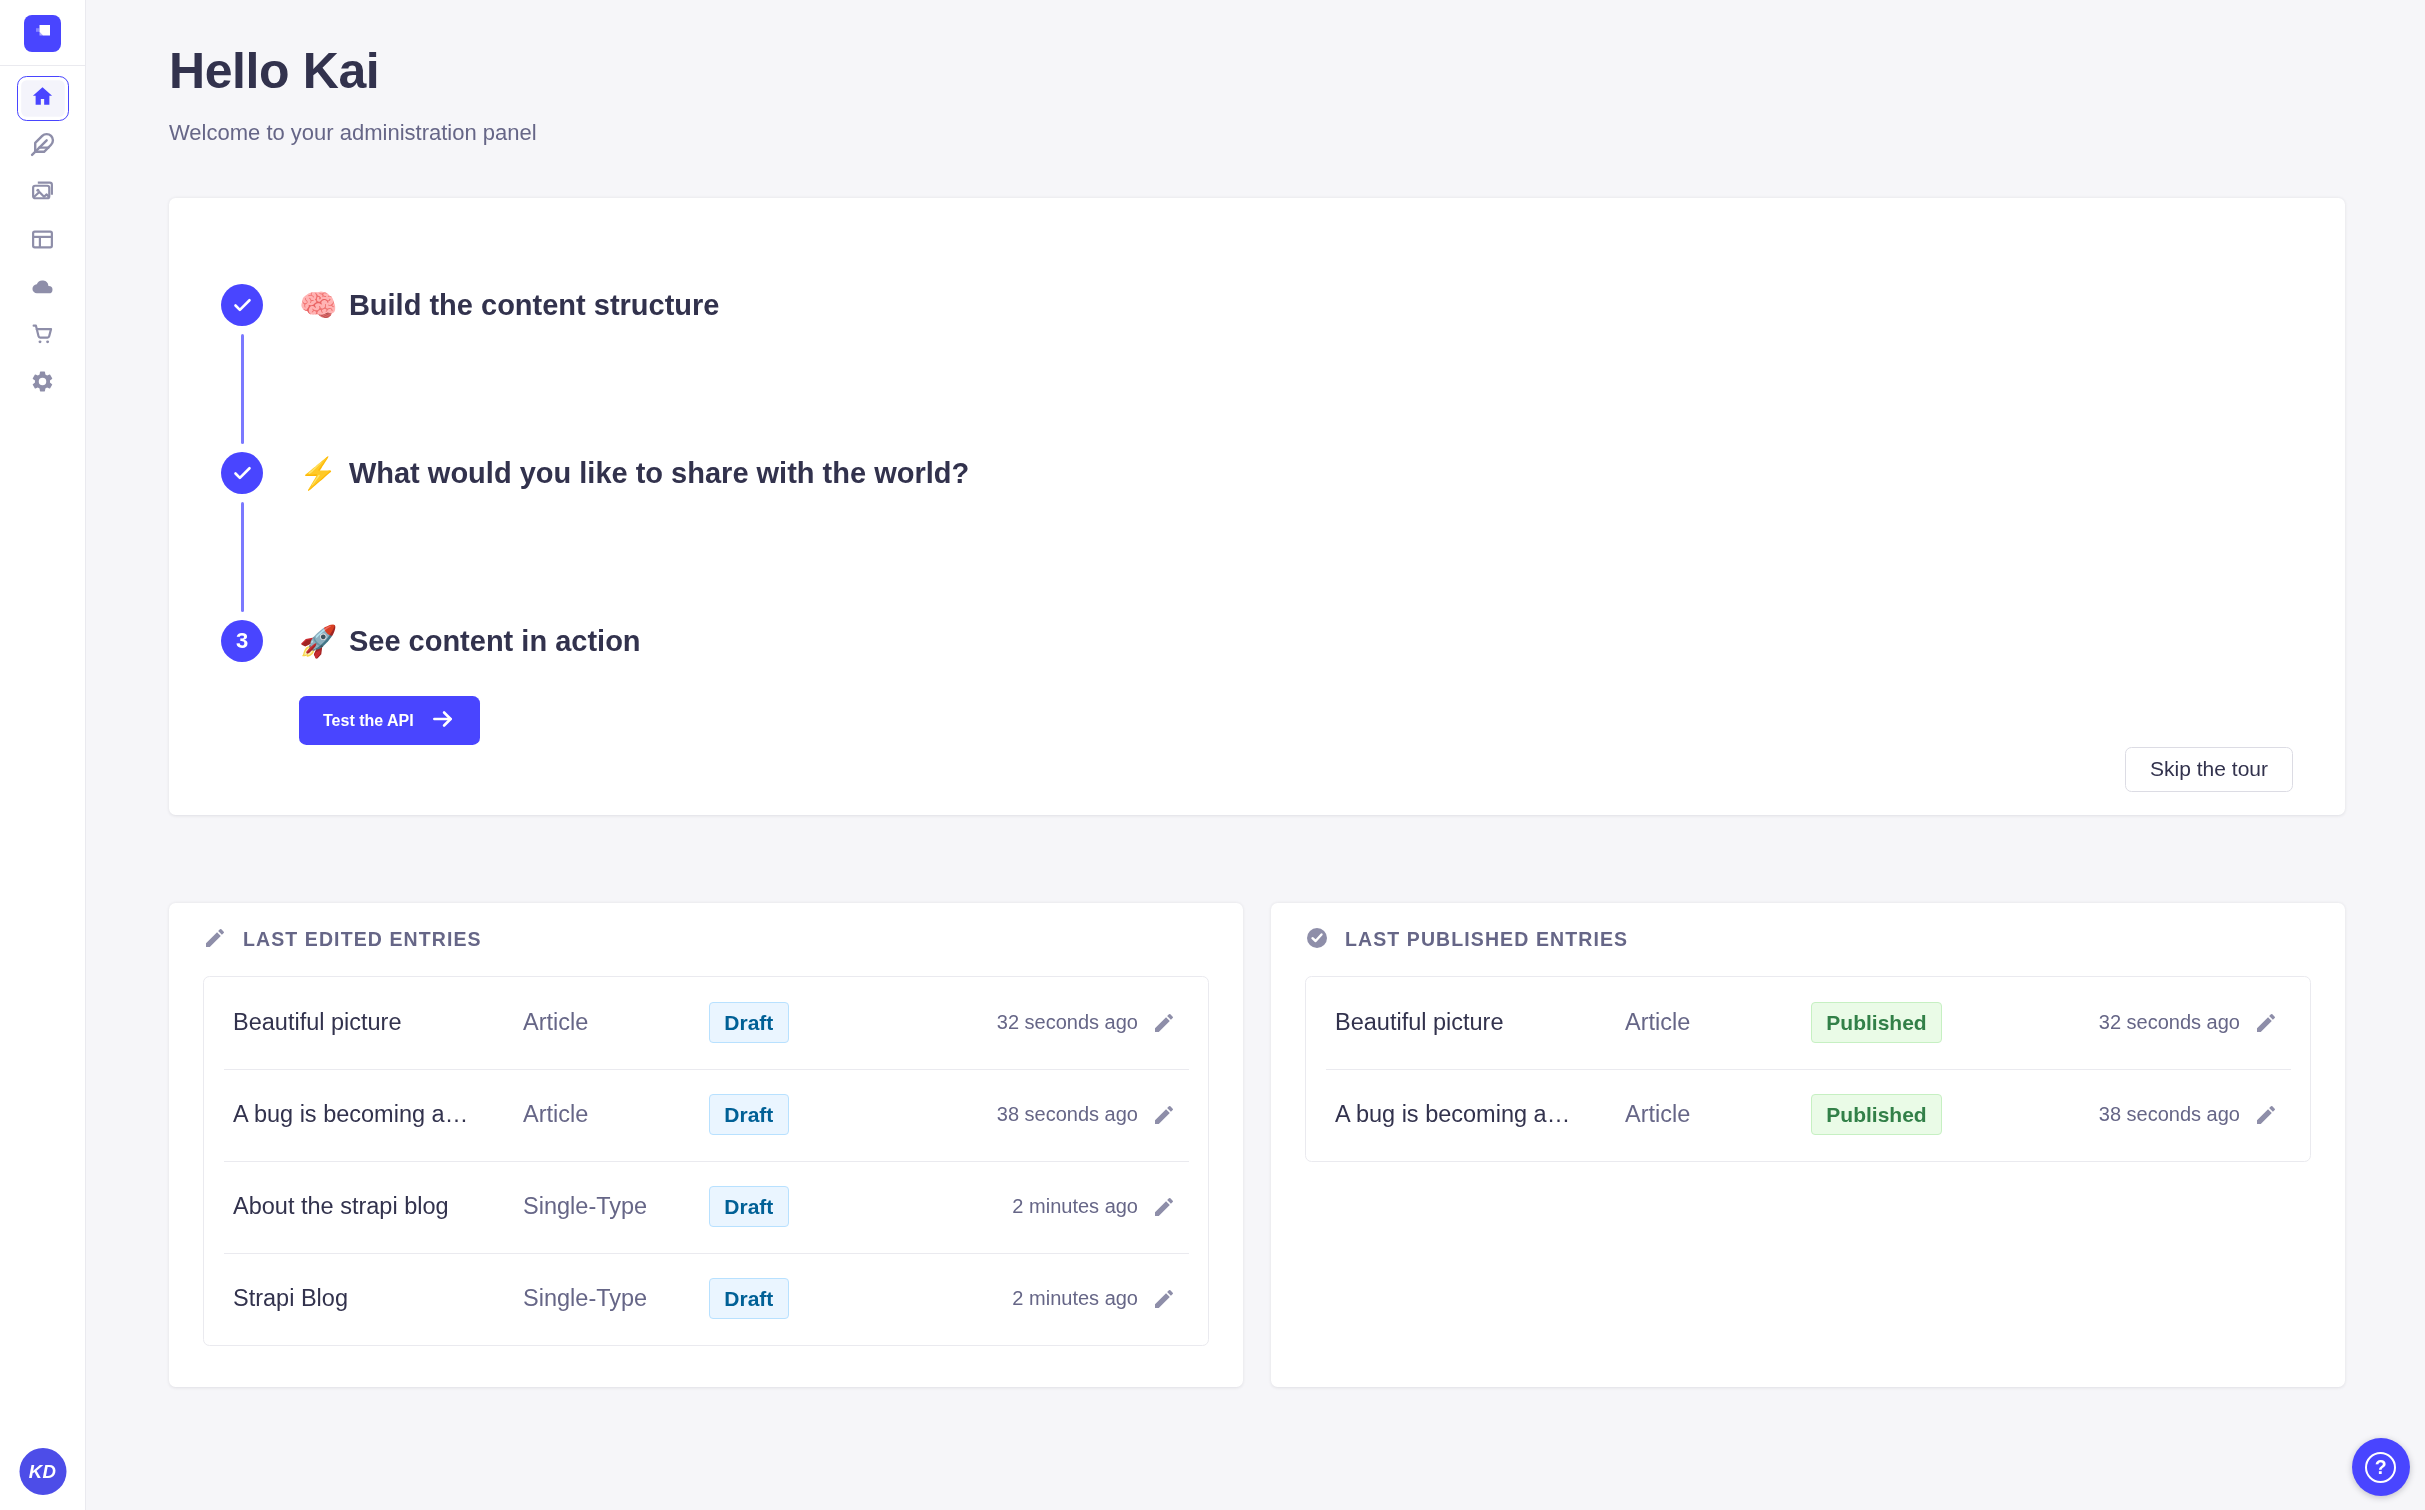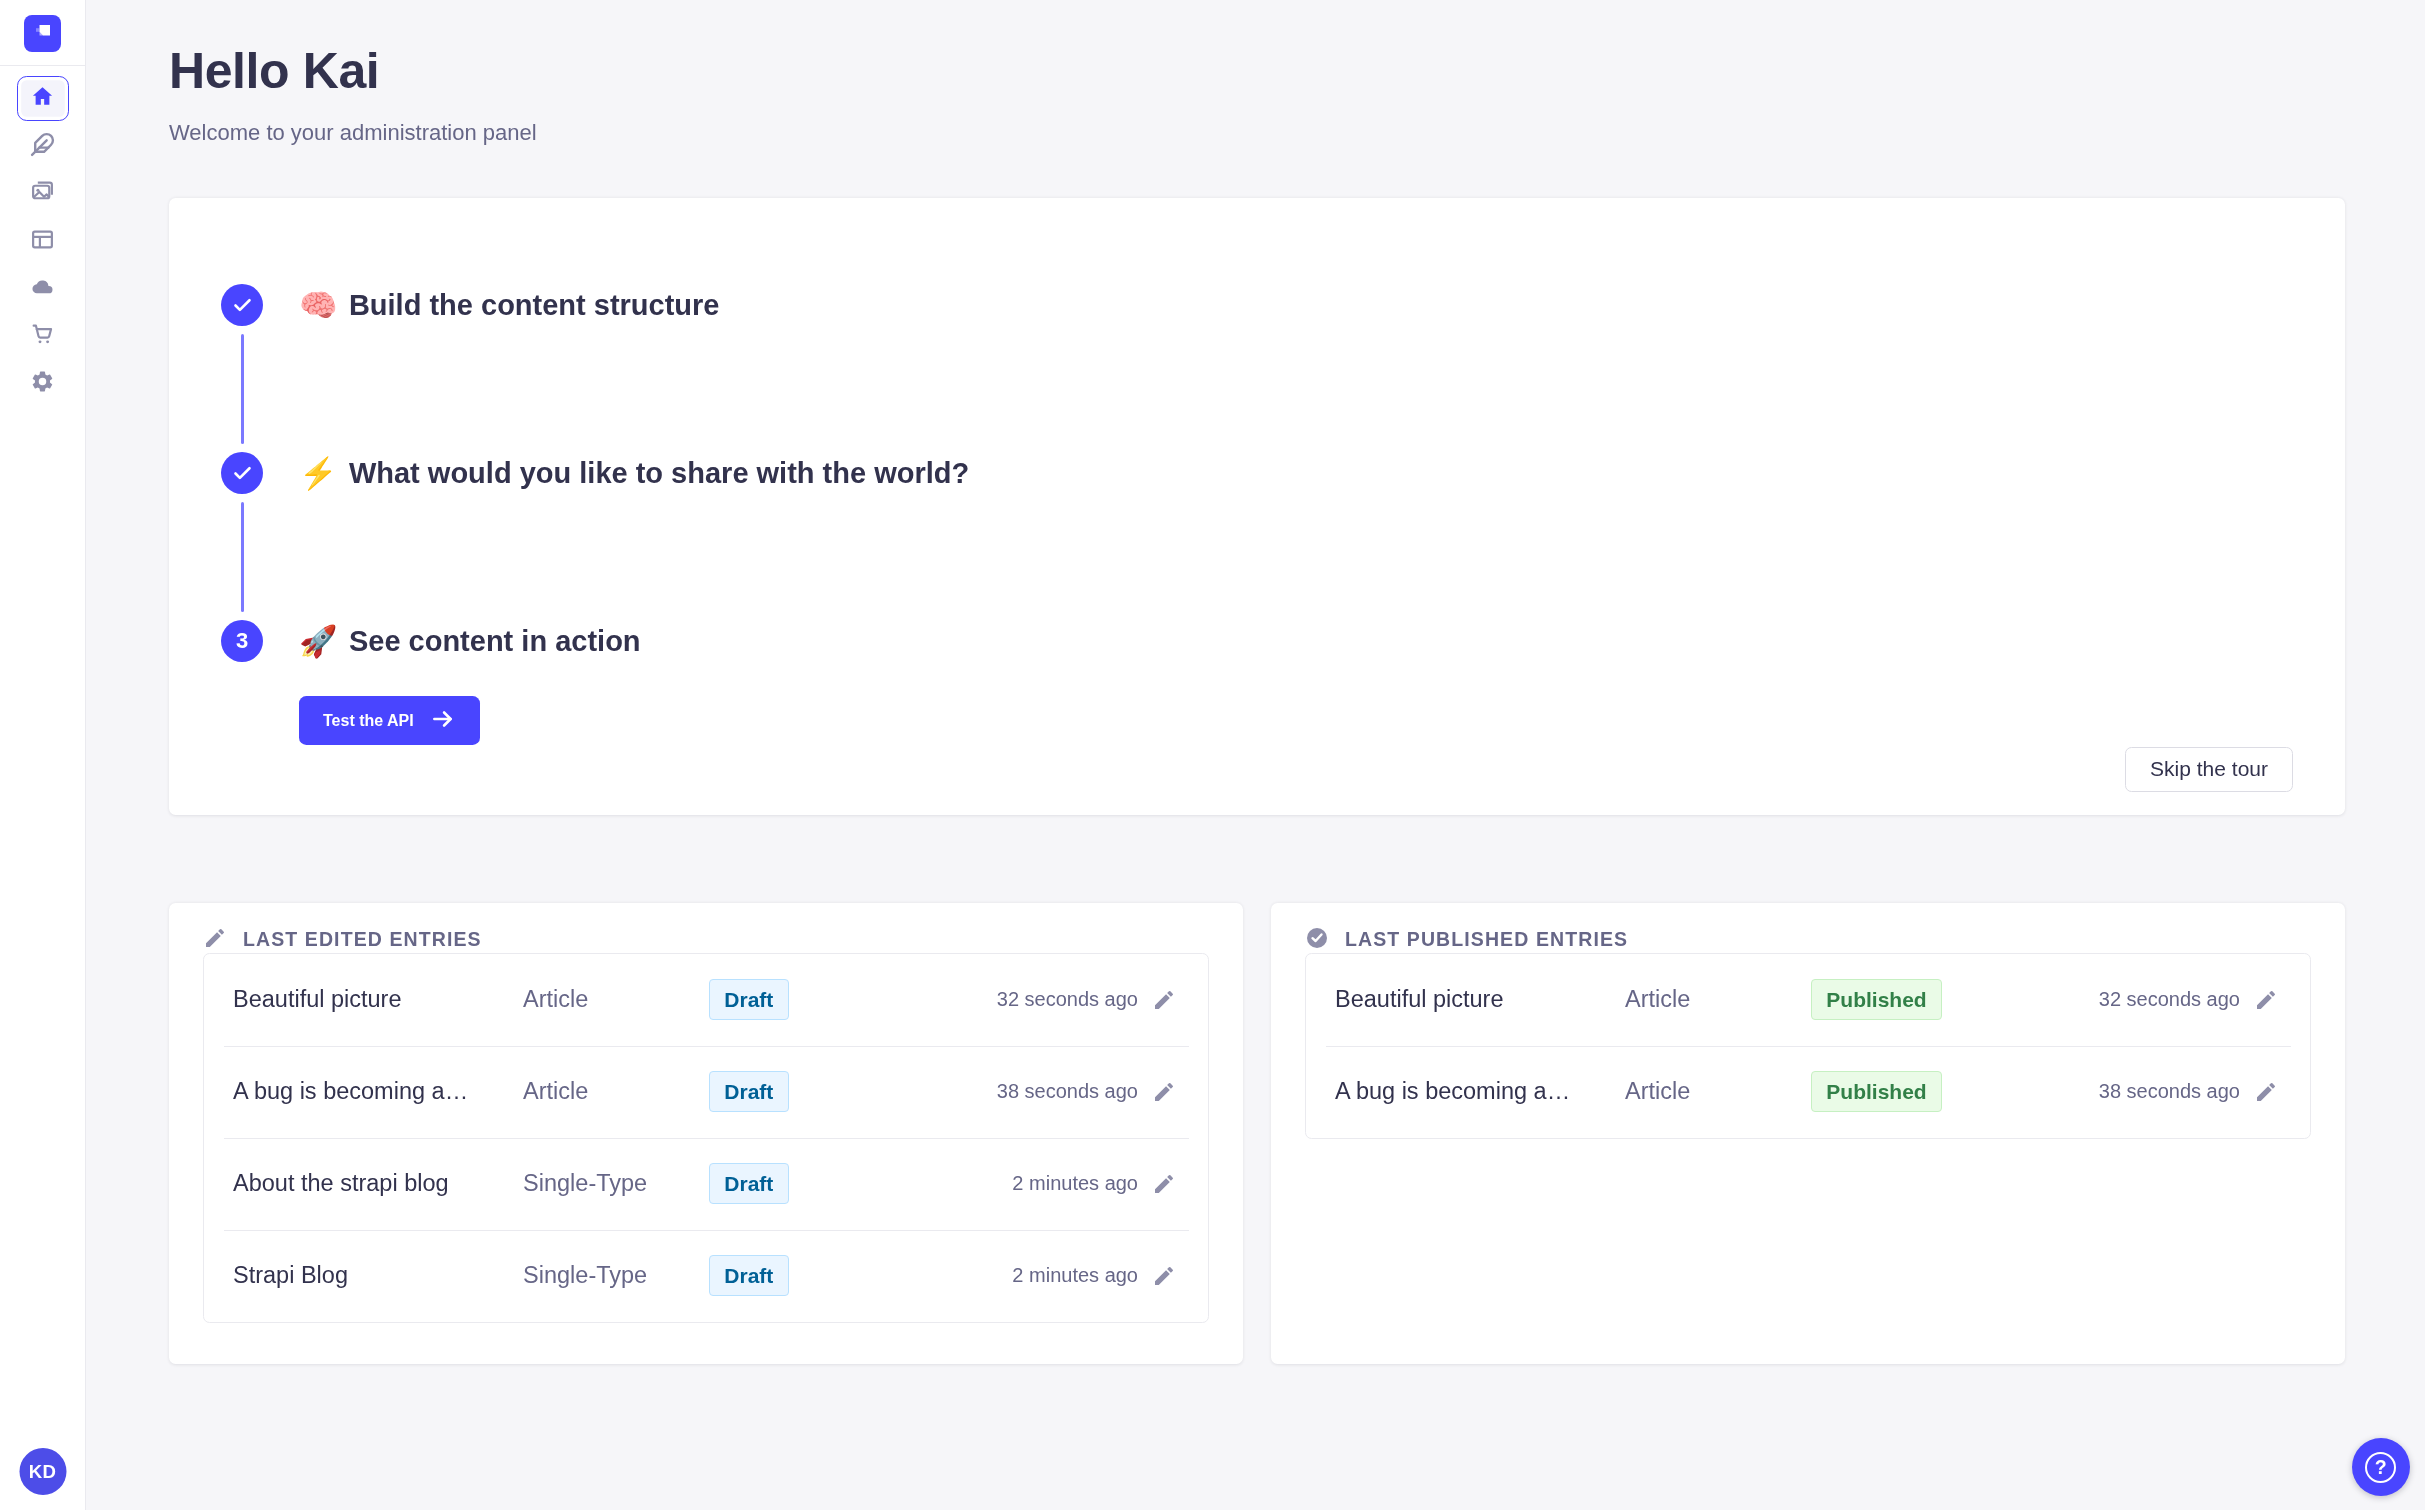--- a/index.html
+++ b/index.html
@@ -37,21 +37,21 @@
   }
   .nav-item.active{
     background:#F4F4FB;border:1.6px solid var(--primary);
     box-shadow:inset 0 0 0 3.2px #fff;color:var(--primary);
   }
   .nav-item svg{width:25px;height:25px;}
   .avatar{
     position:absolute;bottom:16px;left:50%;transform:translateX(-50%);
     width:47px;height:47px;border-radius:50%;background:#4D4DE8;border:none;
     color:#fff;font-size:18.6px;font-weight:700;display:flex;align-items:center;justify-content:center;cursor:pointer;
-    font-family:"Liberation Sans", sans-serif;letter-spacing:0.4px;
+    font-family:"Liberation Sans", sans-serif;letter-spacing:0.4px;font-style:italic;
   }
   
   .main{flex:1;padding:42px 81px 0 83px;position:relative;}
   .page-title{margin:0;font-size:50px;font-weight:700;color:var(--text-dark);letter-spacing:-0.4px;}
   .page-subtitle{margin:20px 0 0;font-size:22px;color:var(--text-mid);}
   
   .steps-card{
     margin-top:52px;background:#fff;border-radius:6.5px;
     box-shadow:0 0.8px 3.2px rgba(33,33,52,.1);
     padding:45px 52px 23px;
@@ -83,21 +83,21 @@
   }
   
   .panels{display:grid;grid-template-columns:1fr 1fr;gap:28px;margin-top:88px;}
   .panel{
     background:#fff;border-radius:6.5px;box-shadow:0 0.8px 3.2px rgba(33,33,52,.1);
     padding:23px 34px 41px;
   }
   .panel-header{display:flex;align-items:center;gap:16px;}
   .panel-header svg{width:24px;height:24px;color:var(--icon-gray);flex-shrink:0;}
   .panel-title{font-size:19.5px;font-weight:700;color:var(--text-mid);letter-spacing:1.1px;}
-  .entries-table{border:0.8px solid var(--line);border-radius:6.5px;background:#fff;}
+  .entries-table{margin-top:23px;border:0.8px solid var(--line);border-radius:6.5px;background:#fff;}
   .entry-row{
     display:grid;grid-template-columns:2.5fr 1.6fr 1.6fr 2.1fr 41px;
     align-items:center;height:92px;padding:0 29px;position:relative;
   }
   .entry-row + .entry-row::before{
     content:"";position:absolute;top:0;left:19.5px;right:19.5px;height:0.8px;background:var(--line);
   }
   .cell-name{font-size:23.5px;font-weight:500;color:var(--text-dark);white-space:nowrap;overflow:hidden;}
   .cell-type{font-size:23.5px;color:var(--text-mid);}
   .badge{

